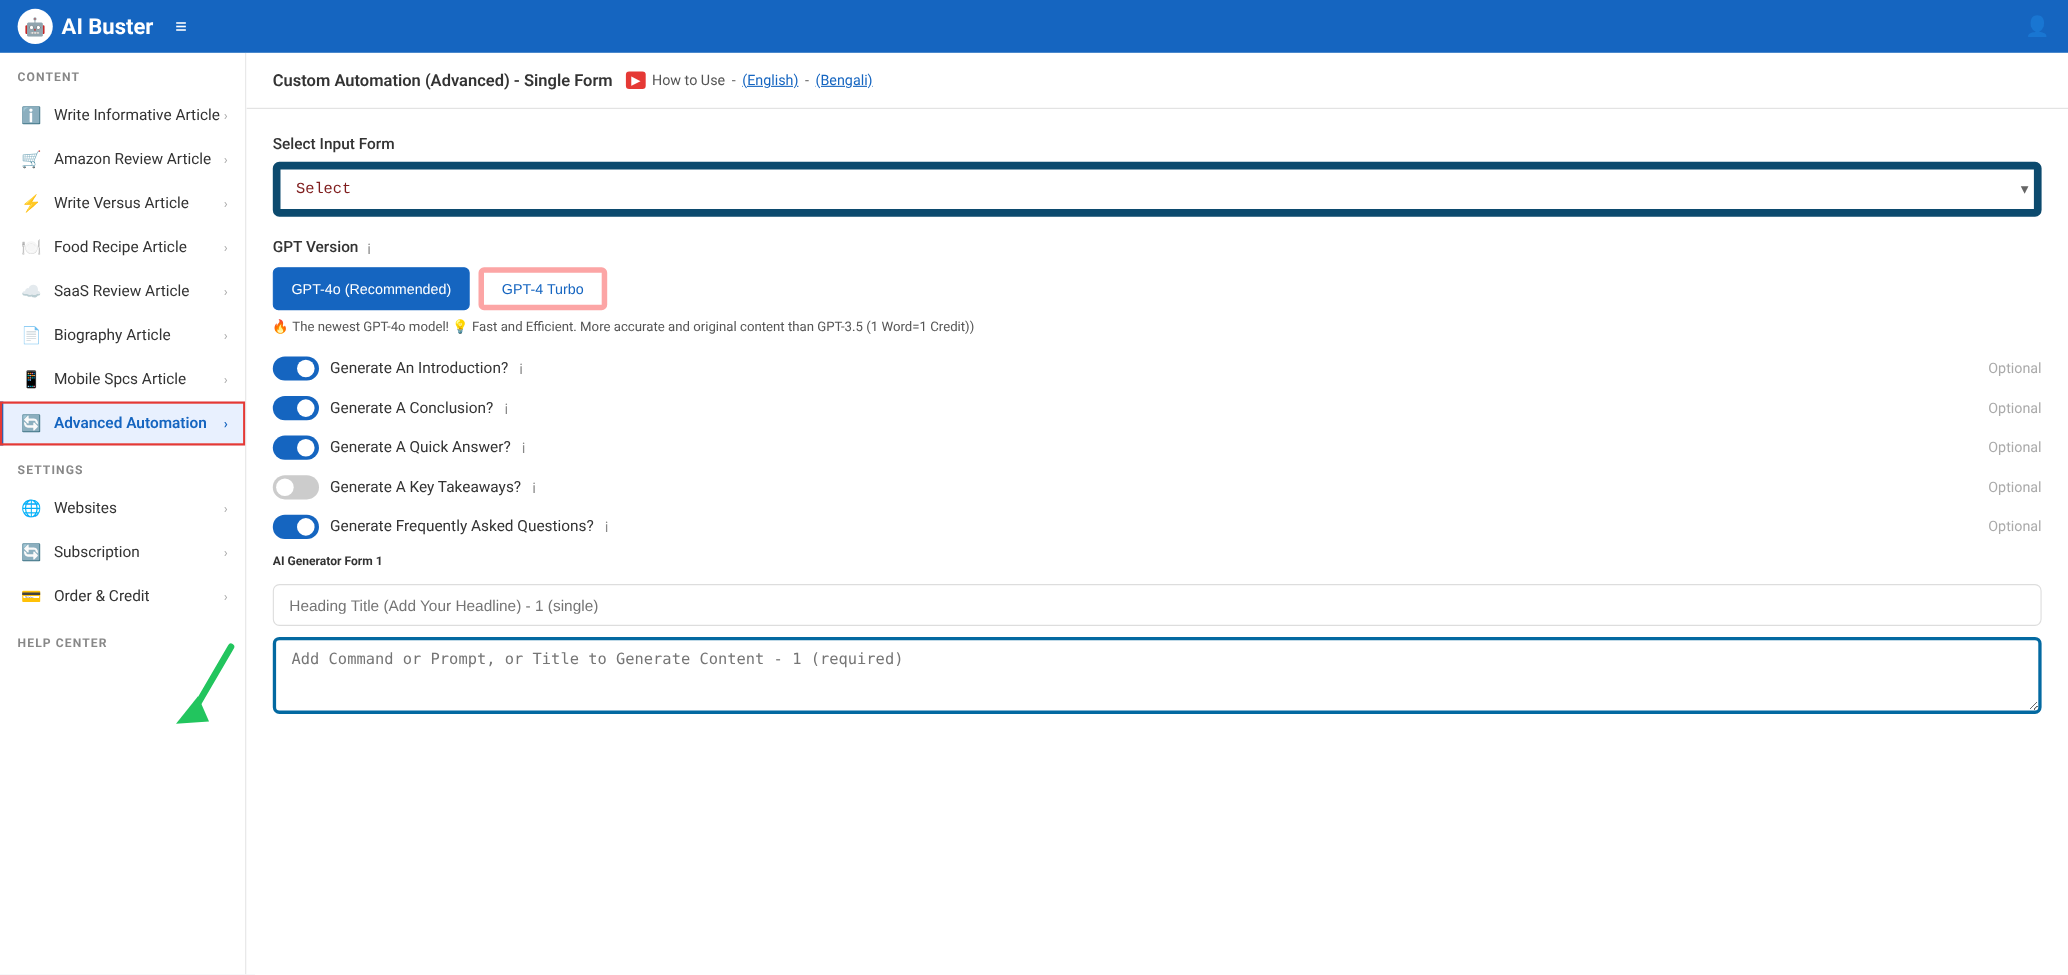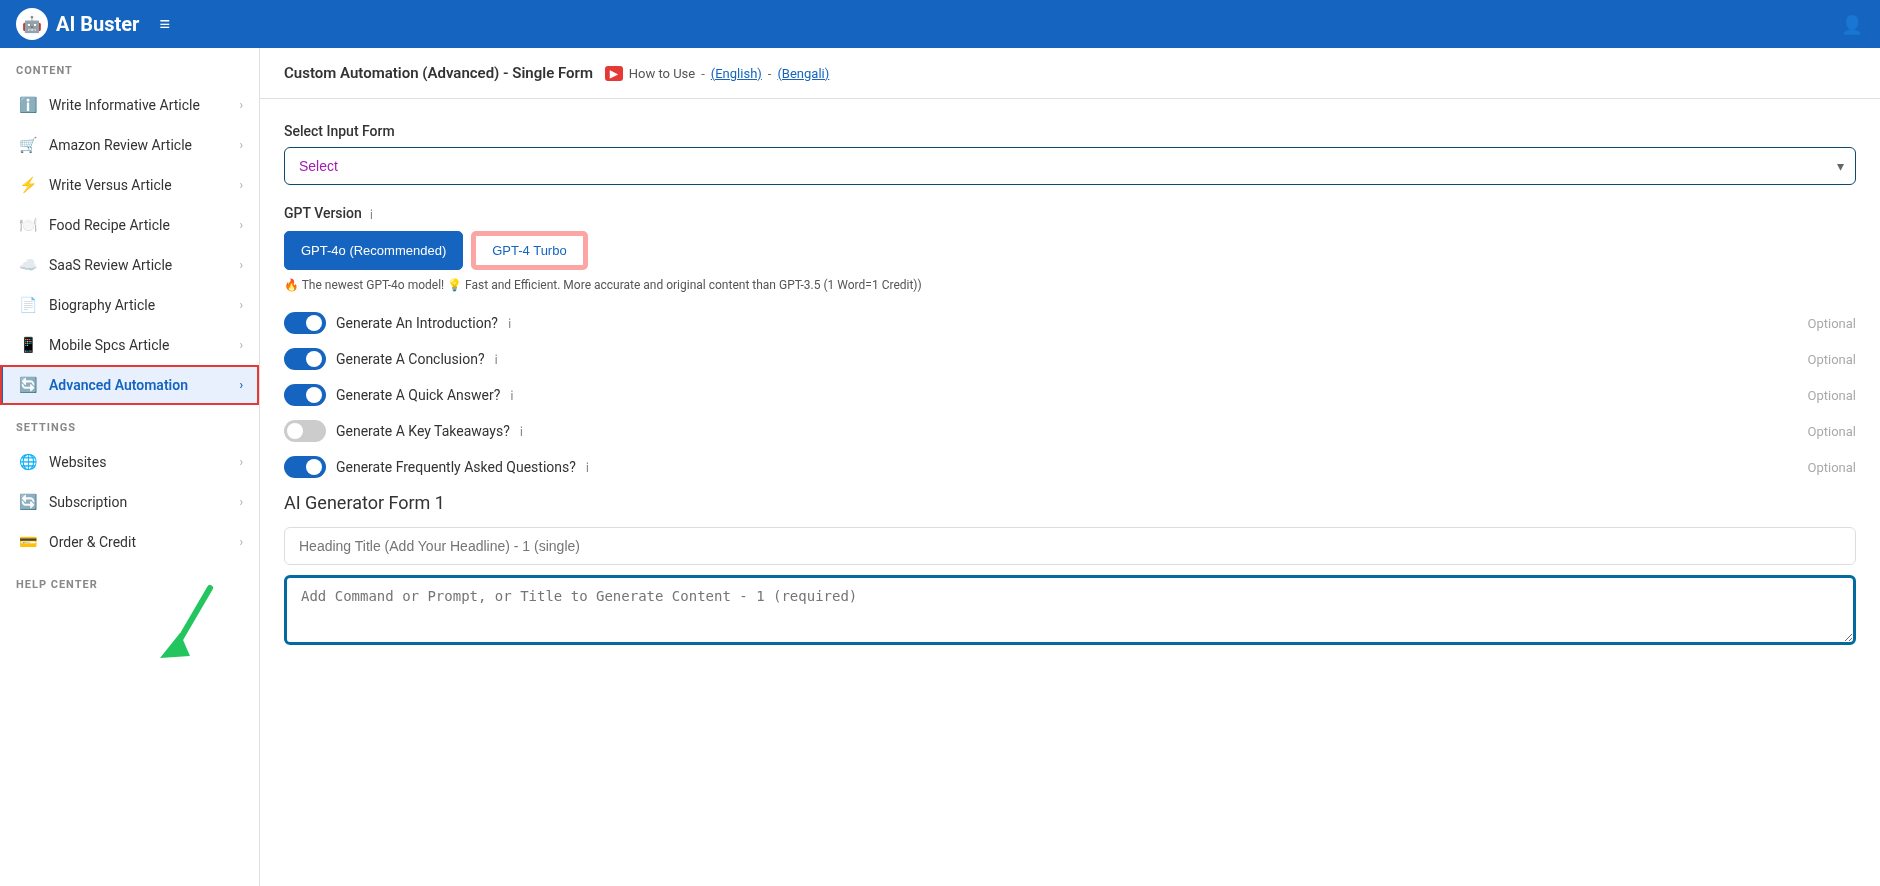--- a/index.html
+++ b/index.html
@@ -23,21 +23,21 @@
       font-size: 16px;
     }
     .logo-text { color: white; font-size: 20px; font-weight: 700; }
     .hamburger { color: white; font-size: 18px; cursor: pointer; margin-left: 8px; }
 
     
     .app-body { display: flex; flex: 1; overflow: hidden; }
 
     
     .sidebar {
-      width: 260px;
+      width: 224px;
       background: white;
       border-right: 1px solid #e0e0e0;
       overflow-y: auto;
       flex-shrink: 0;
     }
     .sidebar-section-label {
       font-size: 11px;
       font-weight: 700;
       color: #888;
       letter-spacing: 1px;
@@ -108,27 +108,28 @@
 
     
     .form-area { padding: 24px; }
 
     .form-group { margin-bottom: 20px; }
     .form-label { font-size: 14px; color: #333; margin-bottom: 8px; display: block; font-weight: 500; }
     .select-wrapper { position: relative; }
     .select-wrapper select {
       width: 100%;
       padding: 10px 14px;
-      border: 1px solid #0c4a6e;
+      border: 7px solid #0c4a6e;
       border-radius: 6px;
       font-size: 14px;
-      color: #a21caf;
+      color: #7f1d1d;
       background: white;
       appearance: none;
       cursor: pointer;
+      font-family: Liberation Mono, monospace;
     }
     .select-chevron {
       position: absolute;
       right: 12px;
       top: 50%;
       transform: translateY(-50%);
       color: #666;
       pointer-events: none;
     }
 
@@ -202,21 +203,21 @@
       border-radius: 50%;
       top: 3px;
       transition: 0.3s;
     }
     .toggle-slider.on::before { left: 22px; }
     .toggle-slider.off::before { left: 3px; }
     .toggle-text { font-size: 14px; color: #333; }
     .optional-text { font-size: 13px; color: #aaa; }
 
     
-    .section-title { font-size: 18px; font-weight: 400; color: #333; margin-bottom: 14px; }
+    .section-title { font-size: 11px; font-weight: 700; color: #333; margin-bottom: 14px; }
     .form-input-field {
       width: 100%;
       padding: 10px 14px;
       border: 1px solid #ddd;
       border-radius: 6px;
       font-size: 14px;
       color: #999;
       margin-bottom: 10px;
     }
     .form-textarea {

